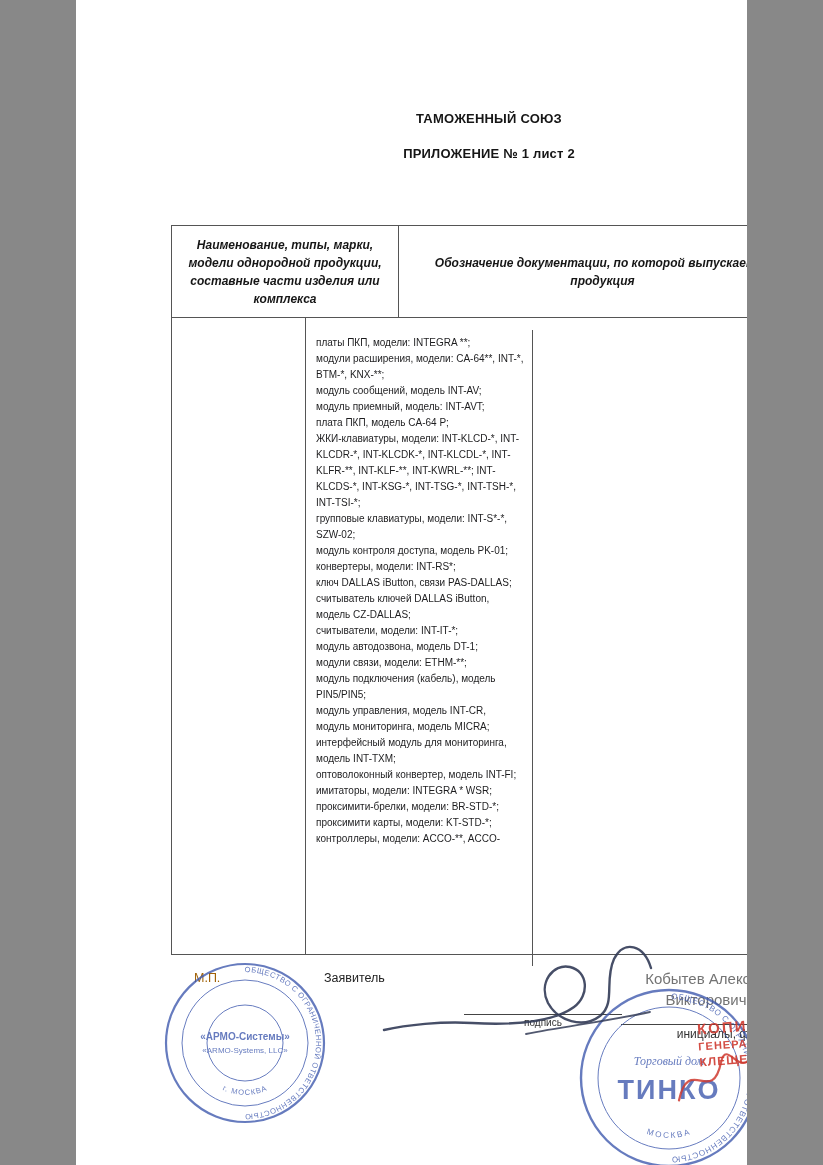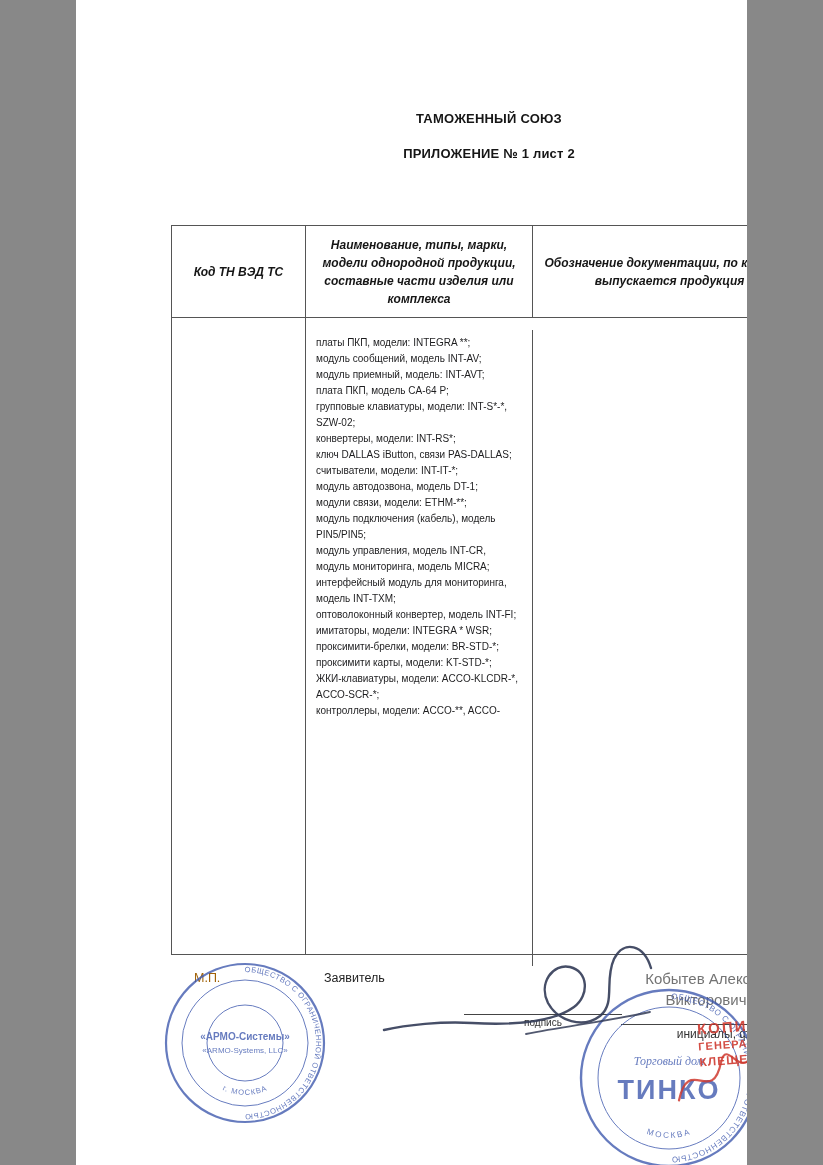--- a/index.html
+++ b/index.html
@@ -69,46 +69,48 @@
 </head>
 <body>
 
 <div class="page">
 
   <div class="doc-title t1">ТАМОЖЕННЫЙ СОЮЗ</div>
   <div class="doc-title t2">ПРИЛОЖЕНИЕ № 1 лист 2</div>
 
   <div class="doc-table">
     <div class="trow thead">
-      <div class="cell col1 hcell">Код ТН ВЭД ТС</div>
       <div class="cell col2 hcell">Наименование, типы, марки, модели однородной продукции, составные части изделия или комплекса</div>
       <div class="cell col3 hcell">Обозначение документации, по которой выпускается продукция</div>
     </div>
     <div class="trow tbody">
       <div class="cell col1"></div>
       <div class="cell col2 products-cell">
           <div class="product-line">платы ПКП, модели: INTEGRA **;</div>
+          <div class="product-line">модули расширения, модели: CA-64**, INT-*, BTM-*, KNX-**;</div>
           <div class="product-line">модуль сообщений, модель INT-AV;</div>
           <div class="product-line">модуль приемный, модель: INT-AVT;</div>
           <div class="product-line">плата ПКП, модель CA-64 P;</div>
+          <div class="product-line">ЖКИ-клавиатуры, модели: INT-KLCD-*, INT-KLCDR-*, INT-KLCDK-*, INT-KLCDL-*, INT-KLFR-**, INT-KLF-**, INT-KWRL-**; INT-KLCDS-*, INT-KSG-*, INT-TSG-*, INT-TSH-*, INT-TSI-*;</div>
           <div class="product-line">групповые клавиатуры, модели: INT-S*-*, SZW-02;</div>
+          <div class="product-line">модуль контроля доступа, модель PK-01;</div>
           <div class="product-line">конвертеры, модели: INT-RS*;</div>
           <div class="product-line">ключ DALLAS iButton, связи PAS-DALLAS;</div>
+          <div class="product-line">считыватель ключей DALLAS iButton, модель CZ-DALLAS;</div>
           <div class="product-line">считыватели, модели: INT-IT-*;</div>
           <div class="product-line">модуль автодозвона, модель DT-1;</div>
           <div class="product-line">модули связи, модели: ETHM-**;</div>
           <div class="product-line">модуль подключения (кабель), модель PIN5/PIN5;</div>
           <div class="product-line">модуль управления, модель INT-CR,</div>
           <div class="product-line">модуль мониторинга, модель MICRA;</div>
           <div class="product-line">интерфейсный модуль для мониторинга, модель INT-TXM;</div>
           <div class="product-line">оптоволоконный конвертер, модель INT-FI;</div>
           <div class="product-line">имитаторы, модели: INTEGRA * WSR;</div>
           <div class="product-line">проксимити-брелки, модели: BR-STD-*;</div>
           <div class="product-line">проксимити карты, модели: KT-STD-*;</div>
-          <div class="product-line">ЖКИ-клавиатуры, модели: ACCO-KLCDR-*, ACCO-SCR-*;</div>
           <div class="product-line">контроллеры, модели: ACCO-**, ACCO-</div>
         </div>
       <div class="cell col3"></div>
     </div>
   </div>
 
   <div class="mp-label">М.П.</div>
   <div class="applicant-label">Заявитель</div>
 
   <div class="sig-block">

